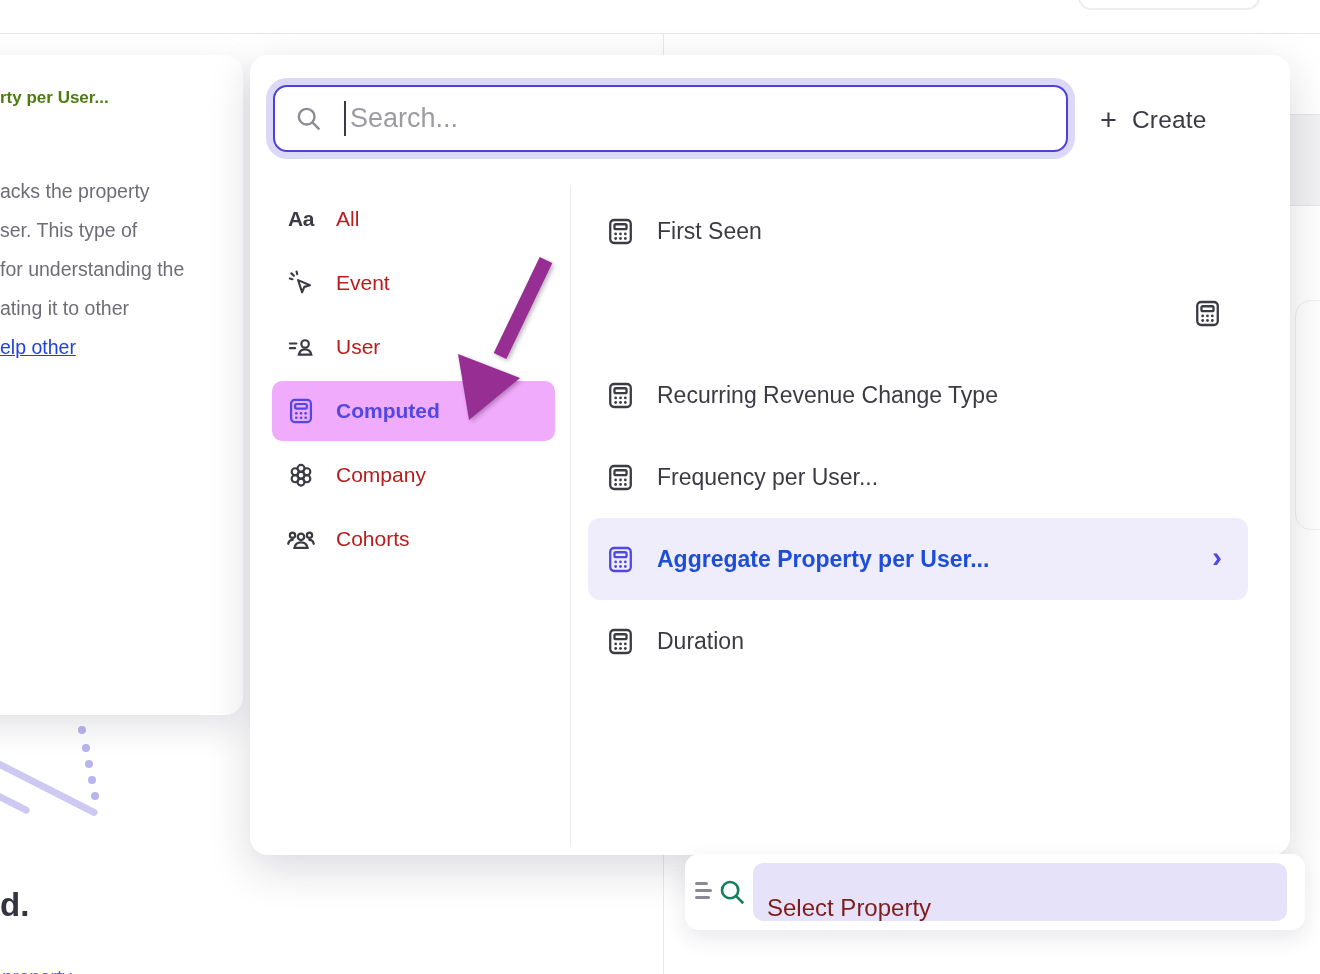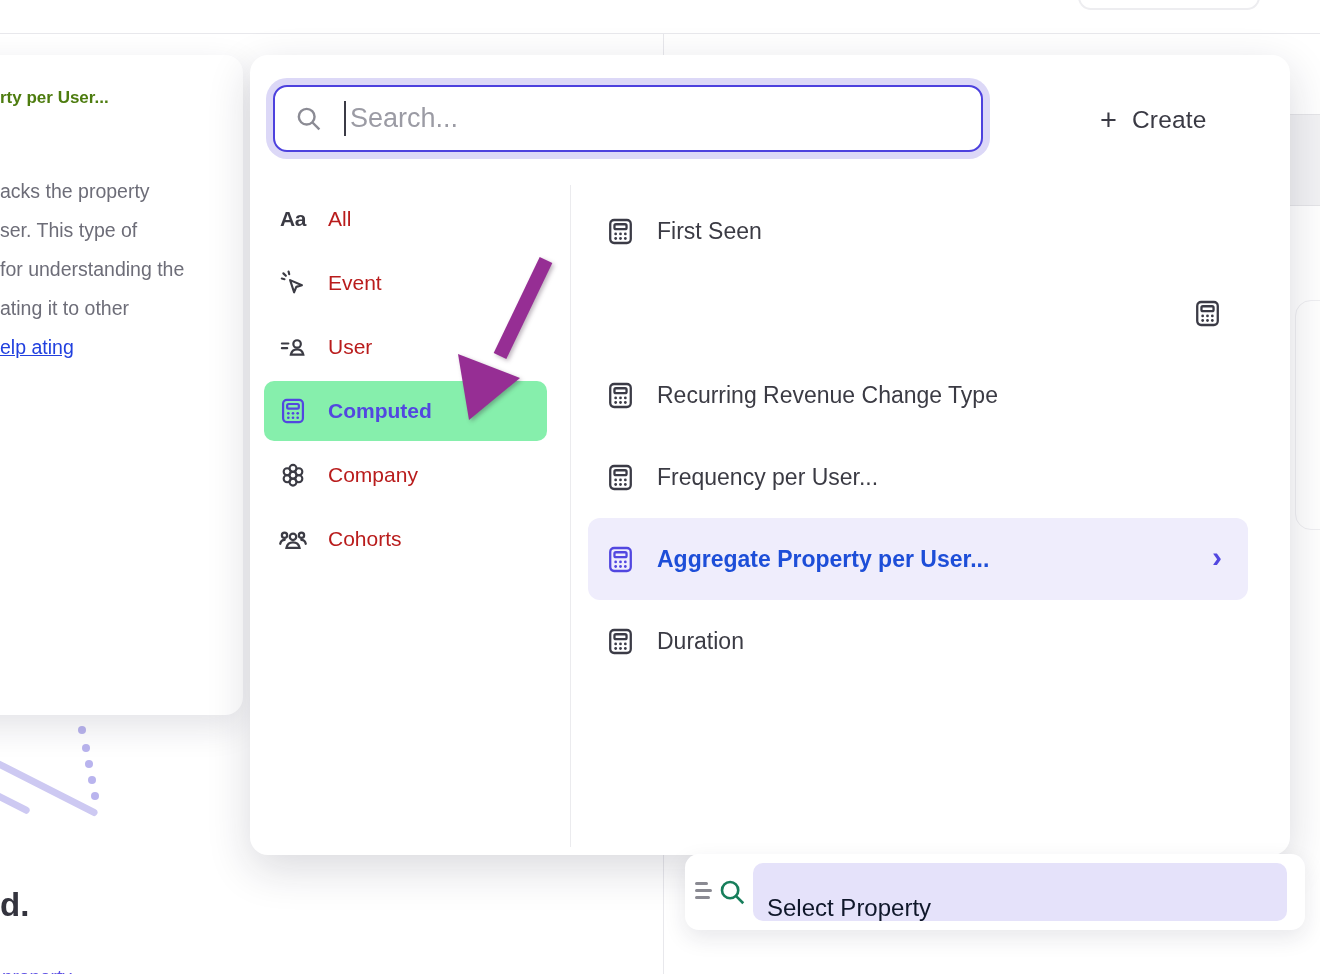--- a/index.html
+++ b/index.html
@@ -27,43 +27,43 @@
   #tooltip { left:-52px; top:55px; width:295px; height:660px; background:#fff;
              border-radius:18px; box-shadow:0 12px 34px rgba(25,25,55,.12); }
   .tt-title { position:absolute; left:52px; top:33px; font-size:17px; font-weight:700; color:#4d7c0f; }
   .tt-line  { position:absolute; left:52px; font-size:19.5px; color:#6d6d78; }
   .tt-link  { position:absolute; left:52px; font-size:19.5px; color:#2140df;
               text-decoration:underline; cursor:pointer; }
 
   
   #modal { left:250px; top:55px; width:1040px; height:800px; background:#fff;
            border-radius:18px; box-shadow:0 14px 44px rgba(23,23,48,.16); }
-  #searchwrap { position:absolute; left:23px; top:30px; width:710px; height:67px; }
+  #searchwrap { position:absolute; left:23px; top:30px; width:795px; height:67px; }
   #searchinput { width:100%; height:100%; border:2px solid #4d41de; border-radius:14px;
                  box-shadow:0 0 0 7px #dcd8f7; outline:none; font-family:inherit;
                  font-size:27px; color:#3b3b46; padding:0 20px 0 75px; background:#fff; }
   #searchinput::placeholder { color:#9b9ba4; }
   .search-glyph { position:absolute; left:21px; top:19px; width:29px; height:29px; pointer-events:none; }
   .caret { position:absolute; left:71px; top:16px; width:2px; height:35px; background:#3b3b46; pointer-events:none; }
 
   #createbtn { position:absolute; left:850px; top:40px; width:150px; height:50px;
                display:flex; align-items:center; gap:15px; cursor:pointer;
                color:#3a3a44; background:none; border:none; font-family:inherit; }
   #createbtn .plus { font-size:29px; font-weight:400; line-height:1; }
   #createbtn .lbl  { font-size:24.5px; font-weight:500; letter-spacing:.2px; }
 
   .modal-vdiv { position:absolute; left:320px; top:130px; width:1px; height:662px; background:#ebebee; }
 
   
-  #cats { position:absolute; left:14px; top:134px; width:283px; }
+  #cats { position:absolute; left:22px; top:134px; width:283px; }
   .cat-row { height:60px; margin-bottom:4px; display:flex; align-items:center;
              padding-left:14px; gap:20px; border-radius:10px; cursor:pointer; }
   .cat-row .cicon { width:30px; height:30px; display:flex; align-items:center; justify-content:center; }
   .cat-row .clabel { font-size:21px; font-weight:500; color:#b91c1c; }
-  .cat-row.selected { background:#86efac; }
+  .cat-row.selected { background:#f0abfc; }
   .cat-row.selected .clabel { color:#5247e0; font-weight:600; }
   .aa-glyph { font-size:21px; font-weight:600; color:#3b3b44; letter-spacing:-.5px; }
 
   
   #props { position:absolute; left:338px; top:135px; width:660px; }
   .prop-row { height:82px; display:flex; align-items:center; padding:0 26px 0 18px;
               gap:22px; border-radius:12px; cursor:pointer;justify-content:flex-end; }
   .prop-row .plabel { font-size:23px; font-weight:500; color:#3b3b44; flex:1; }
   .prop-row.selected { background:#efedfc; }
   .prop-row.selected .plabel { color:#1d4ed8; font-weight:600; }
@@ -79,21 +79,21 @@
   #selcard { left:685px; top:854px; width:620px; height:76px; background:#fff;
              border-radius:14px; box-shadow:0 8px 22px rgba(25,25,55,.10); }
   .drag-handle { position:absolute; left:10px; top:28px; width:17px; height:20px; cursor:grab; }
   .drag-handle span { display:block; height:2.5px; background:#8a8a92; border-radius:2px; margin-bottom:4.5px; }
   .drag-handle span:nth-child(1){ width:13px; } .drag-handle span:nth-child(2){ width:17px; }
   .drag-handle span:nth-child(3){ width:15px; }
   .sel-search { position:absolute; left:32px; top:23px; width:30px; height:30px; }
   .sel-pill { position:absolute; left:68px; top:9px; right:18px; height:58px;
               background:#e5e2fa; border-radius:10px; display:flex; align-items:center;
               padding-left:14px; cursor:pointer; }
-  .sel-pill .slabel { font-size:24px; font-weight:500; color:#0f172a;margin-top:32px; }
+  .sel-pill .slabel { font-size:24px; font-weight:500; color:#7f1d1d;margin-top:32px; }
 
   svg { display:block; }
 </style>
 </head>
 <body>
 
 <div id="stage">
 
   <div class="abs bg-hline"></div>
   <div class="abs bg-vline"></div>
@@ -111,21 +111,21 @@
 
   <div class="abs bg-heading">d.</div>
   <div class="abs bg-clipped">property</div>
 
   <div class="abs" id="tooltip">
     <div class="tt-title">rty per User...</div>
     <div class="tt-line" style="top:125px;">acks the property</div>
     <div class="tt-line" style="top:164px;">ser. This type of</div>
     <div class="tt-line" style="top:203px;">for understanding the</div>
     <div class="tt-line" style="top:242px;text-align:right;">ating it to other</div>
-    <a class="tt-link" style="top:281px;">elp ating</a>
+    <a class="tt-link" style="top:281px;">elp other</a>
   </div>
 
   <div class="abs" id="modal">
 
     <div id="searchwrap">
       <input id="searchinput" type="text" value="" placeholder="Search..." style="">
       <svg class="search-glyph" viewBox="0 0 24 24" fill="none" stroke="#8b8b94" stroke-width="2">
         <circle cx="10.5" cy="10.5" r="6.5"></circle>
           <line x1="15.3" y1="15.3" x2="21" y2="21"></line>
       </svg>

